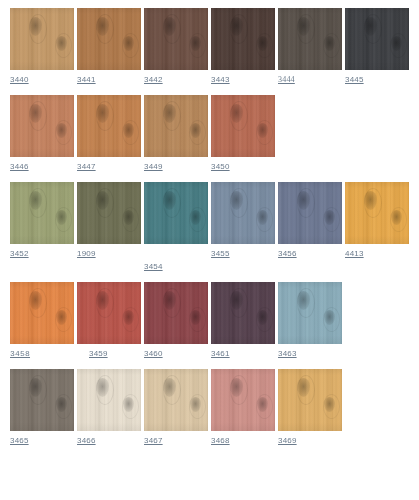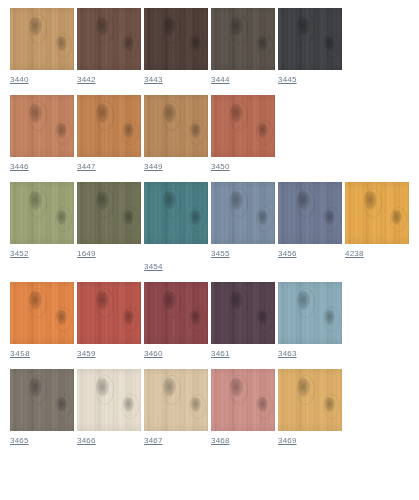--- a/index.html
+++ b/index.html
@@ -133,20 +133,32 @@
           <div class="grain-lines"></div>
           <div class="grain-shade"></div>
           <div class="knot-a-ring"></div>
           <div class="knot-b-ring"></div>
           <div class="knot knot-a"></div>
           <div class="knot knot-b"></div>
         </div>
         <a class="swatch-label" style="color: rgb(107, 123, 140);">3440</a>
       </div>
       <div class="swatch-cell">
+        <div class="swatch-chip" style="background-color: rgb(176, 121, 74);">
+          <div class="grain-bands"></div>
+          <div class="grain-lines"></div>
+          <div class="grain-shade"></div>
+          <div class="knot-a-ring"></div>
+          <div class="knot-b-ring"></div>
+          <div class="knot knot-a"></div>
+          <div class="knot knot-b"></div>
+        </div>
+        <a class="swatch-label" style="color: rgb(107, 123, 140);">3441</a>
+      </div>
+      <div class="swatch-cell">
         <div class="swatch-chip" style="background-color: rgb(109, 79, 67);">
           <div class="grain-bands"></div>
           <div class="grain-lines"></div>
           <div class="grain-shade"></div>
           <div class="knot-a-ring"></div>
           <div class="knot-b-ring"></div>
           <div class="knot knot-a"></div>
           <div class="knot knot-b"></div>
         </div>
         <a class="swatch-label" style="color: rgb(107, 123, 140);">3442</a>
@@ -166,21 +178,21 @@
       <div class="swatch-cell">
         <div class="swatch-chip" style="background-color: rgb(88, 80, 73);">
           <div class="grain-bands"></div>
           <div class="grain-lines"></div>
           <div class="grain-shade"></div>
           <div class="knot-a-ring"></div>
           <div class="knot-b-ring"></div>
           <div class="knot knot-a"></div>
           <div class="knot knot-b"></div>
         </div>
-        <a class="swatch-label" style="color: rgb(107, 123, 140);">3444</a>
+        <a class="swatch-label" style="color: rgb(107, 123, 140); font-family: Liberation Serif, serif;">3444</a>
       </div>
       <div class="swatch-cell">
         <div class="swatch-chip" style="background-color: rgb(60, 62, 66);">
           <div class="grain-bands"></div>
           <div class="grain-lines"></div>
           <div class="grain-shade"></div>
           <div class="knot-a-ring"></div>
           <div class="knot-b-ring"></div>
           <div class="knot knot-a"></div>
           <div class="knot knot-b"></div>
@@ -254,21 +266,21 @@
       <div class="swatch-cell">
         <div class="swatch-chip" style="background-color: rgb(110, 111, 83);">
           <div class="grain-bands"></div>
           <div class="grain-lines"></div>
           <div class="grain-shade"></div>
           <div class="knot-a-ring"></div>
           <div class="knot-b-ring"></div>
           <div class="knot knot-a"></div>
           <div class="knot knot-b"></div>
         </div>
-        <a class="swatch-label" style="color: rgb(107, 123, 140);">1649</a>
+        <a class="swatch-label" style="color: rgb(107, 123, 140);">1909</a>
       </div>
       <div class="swatch-cell">
         <div class="swatch-chip" style="background-color: rgb(71, 125, 132);">
           <div class="grain-bands"></div>
           <div class="grain-lines"></div>
           <div class="grain-shade"></div>
           <div class="knot-a-ring"></div>
           <div class="knot-b-ring"></div>
           <div class="knot knot-a"></div>
           <div class="knot knot-b"></div>
@@ -302,21 +314,21 @@
       <div class="swatch-cell">
         <div class="swatch-chip" style="background-color: rgb(232, 169, 74);">
           <div class="grain-bands"></div>
           <div class="grain-lines"></div>
           <div class="grain-shade"></div>
           <div class="knot-a-ring"></div>
           <div class="knot-b-ring"></div>
           <div class="knot knot-a"></div>
           <div class="knot knot-b"></div>
         </div>
-        <a class="swatch-label" style="color: rgb(107, 123, 140);">4238</a>
+        <a class="swatch-label" style="color: rgb(107, 123, 140);">4413</a>
       </div>
     </div>
     <div class="swatch-row">
       <div class="swatch-cell">
         <div class="swatch-chip" style="background-color: rgb(229, 134, 69);">
           <div class="grain-bands"></div>
           <div class="grain-lines"></div>
           <div class="grain-shade"></div>
           <div class="knot-a-ring"></div>
           <div class="knot-b-ring"></div>
@@ -328,21 +340,21 @@
       <div class="swatch-cell">
         <div class="swatch-chip" style="background-color: rgb(185, 84, 74);">
           <div class="grain-bands"></div>
           <div class="grain-lines"></div>
           <div class="grain-shade"></div>
           <div class="knot-a-ring"></div>
           <div class="knot-b-ring"></div>
           <div class="knot knot-a"></div>
           <div class="knot knot-b"></div>
         </div>
-        <a class="swatch-label" style="color: rgb(107, 123, 140);">3459</a>
+        <a class="swatch-label" style="color: rgb(107, 123, 140); margin-left: 12px;">3459</a>
       </div>
       <div class="swatch-cell">
         <div class="swatch-chip" style="background-color: rgb(140, 68, 73);">
           <div class="grain-bands"></div>
           <div class="grain-lines"></div>
           <div class="grain-shade"></div>
           <div class="knot-a-ring"></div>
           <div class="knot-b-ring"></div>
           <div class="knot knot-a"></div>
           <div class="knot knot-b"></div>

